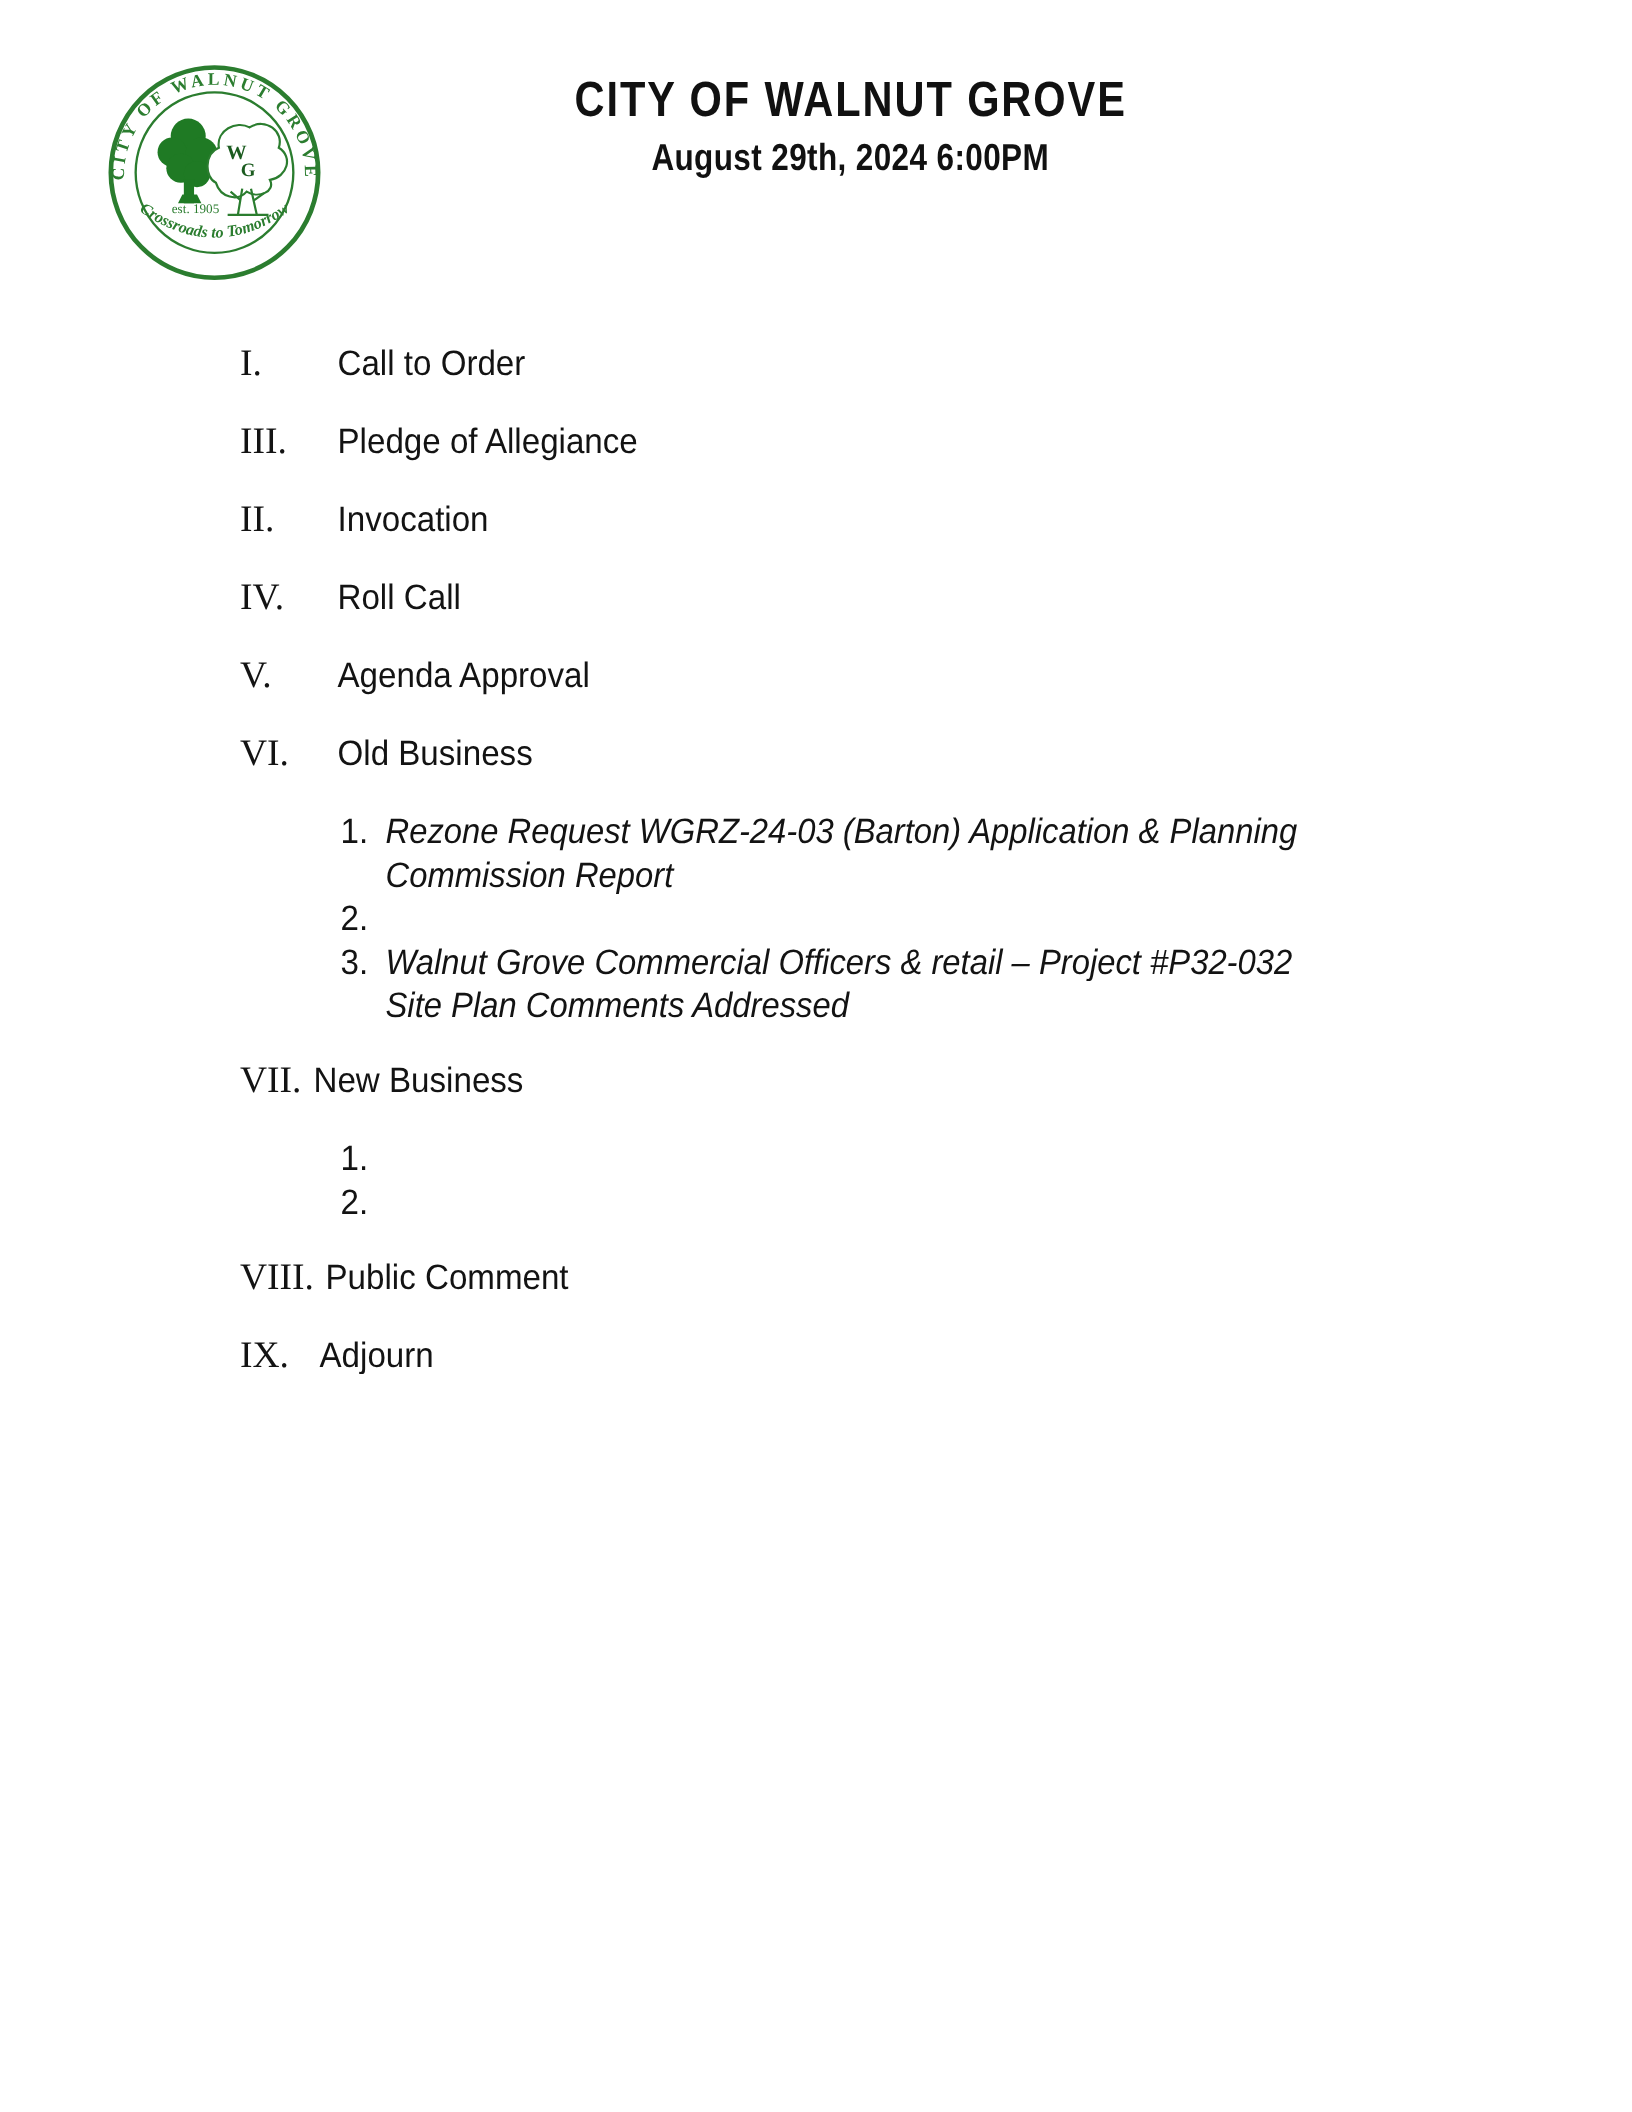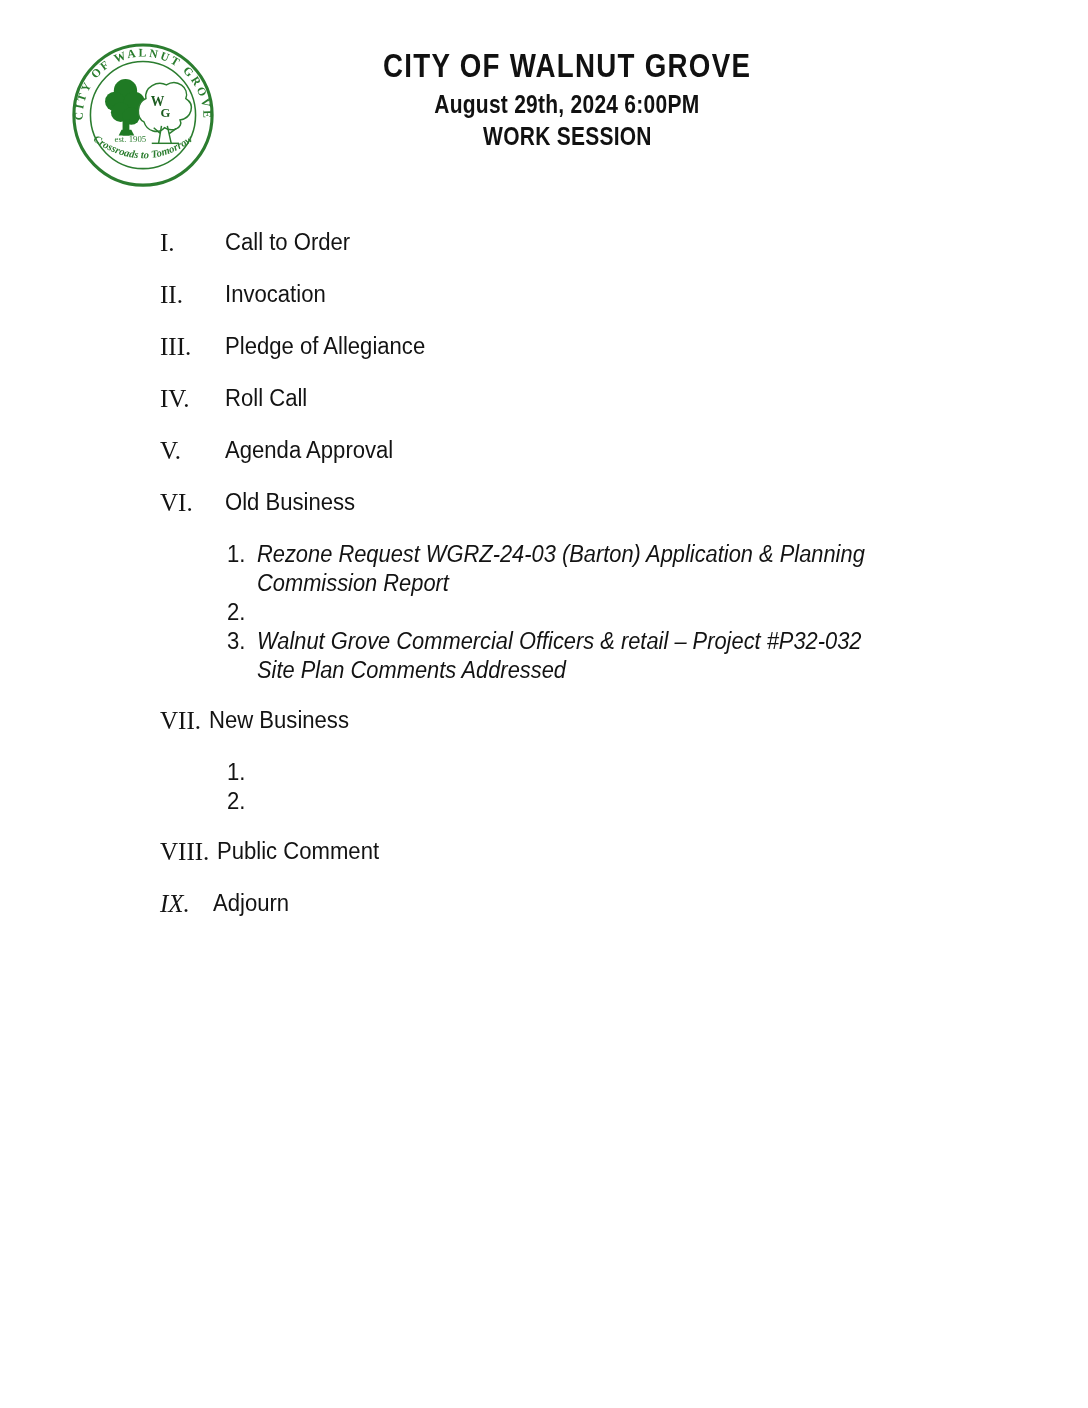--- a/index.html
+++ b/index.html
@@ -62,21 +62,21 @@
     margin-bottom: 23px;
   }
   .roman {
     display: inline-block;
     font-family: "Liberation Serif", serif;
     font-size: 25px;
     flex: 0 0 auto;
     width: 65px;
   }
   .roman.w-tight { width: auto; margin-right: 8px; }
-  .roman.w-med  { width: 53px; font-style: italic; }
+  .roman.w-med  { width: 53px; }
   .main-label {
     display: inline-block;
     transform: scaleX(0.94);
     transform-origin: 0 50%;
     white-space: nowrap;
   }
   .sub-list {
     padding-left: 227px;
     margin-bottom: 21px;
     line-height: 29px;
@@ -138,38 +138,37 @@
     <text x="62" y="103" font-family="Liberation Serif, serif" font-size="9" fill="#2b7d2f" text-anchor="middle">est. 1905</text>
 
     <text font-family="Liberation Serif, serif" font-size="11" font-style="italic" font-weight="bold" fill="#2b7d2f">
       <textPath href="#arcBottom" startOffset="50%" text-anchor="middle">Crossroads to Tomorrow</textPath>
     </text>
   </svg>
 
   <div class="header-block">
     <span class="header-line hdr-title"><span class="hdr-inner">CITY OF WALNUT GROVE</span></span>
     <span class="header-line hdr-sub"><span class="hdr-inner">August 29th, 2024 6:00PM</span></span>
-    <span class="header-line hdr-sub"><span class="hdr-inner">WORK SESSION</span></span>
   </div>
 
   <div class="agenda">
 
     <div class="agenda-row">
       <span class="roman">I.</span>
       <span class="main-label">Call to Order</span>
     </div>
 
     <div class="agenda-row">
+      <span class="roman">III.</span>
+      <span class="main-label">Pledge of Allegiance</span>
+    </div>
+
+    <div class="agenda-row">
       <span class="roman">II.</span>
       <span class="main-label">Invocation</span>
-    </div>
-
-    <div class="agenda-row">
-      <span class="roman">III.</span>
-      <span class="main-label">Pledge of Allegiance</span>
     </div>
 
     <div class="agenda-row">
       <span class="roman">IV.</span>
       <span class="main-label">Roll Call</span>
     </div>
 
     <div class="agenda-row">
       <span class="roman">V.</span>
       <span class="main-label">Agenda Approval</span>

